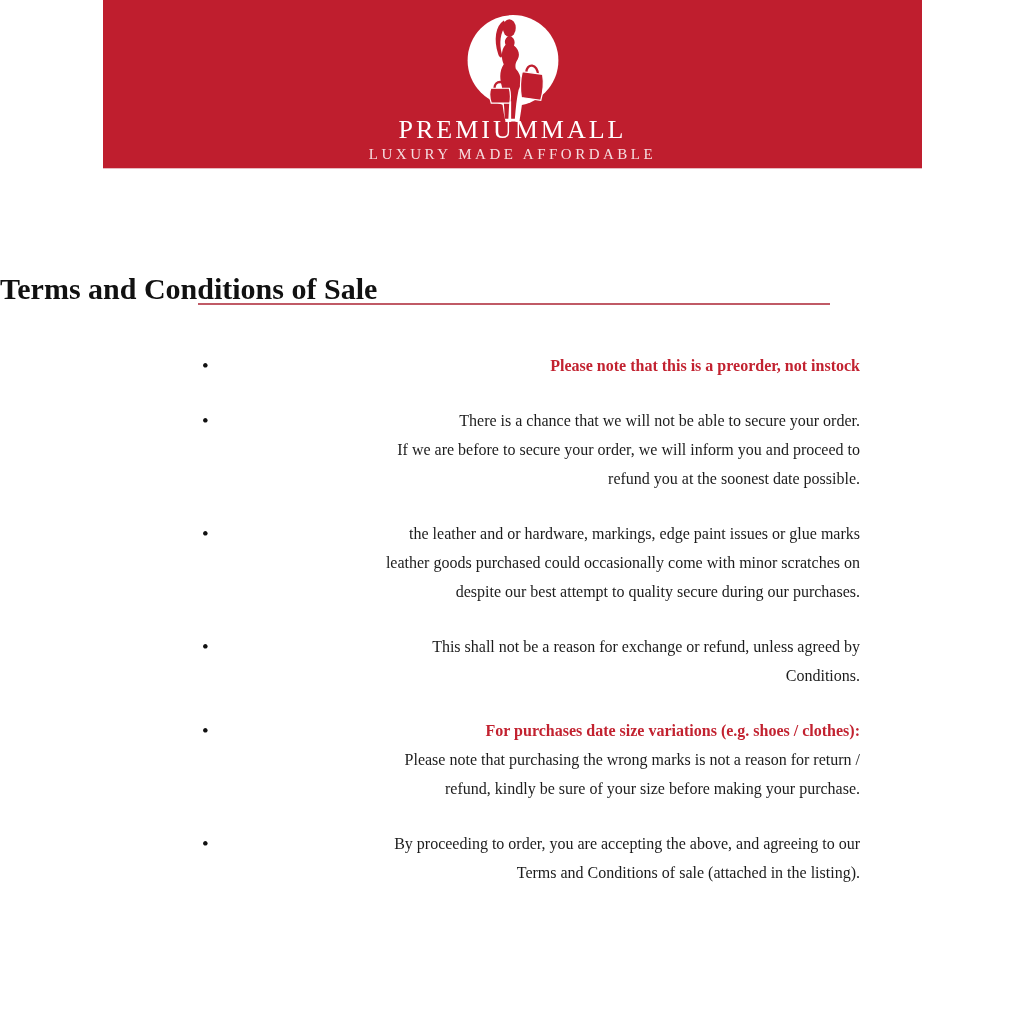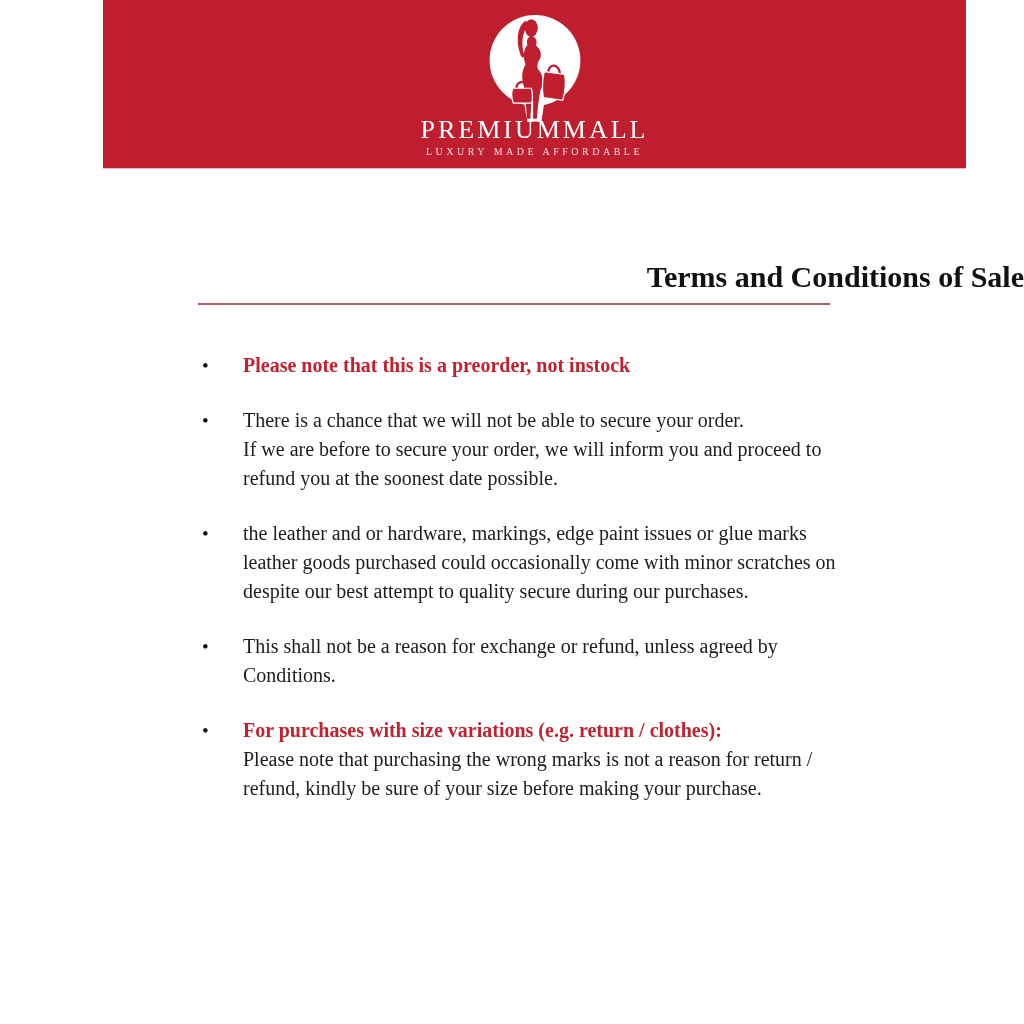--- a/index.html
+++ b/index.html
@@ -15,21 +15,20 @@
 
   
   .header {
     position: absolute;
     left: 103px;
     top: 0;
     width: 819px;
     height: 168px;
     background: #bf1e2e;
     box-shadow: 0 1px 0 #e8b9bf;
-    padding-left: 44px;
   }
   .logo {
     position: absolute;
     left: 50%;
     top: 3px;
     transform: translateX(-50%);
     width: 120px;
     height: 126px;
   }
   .brand {
@@ -44,32 +43,32 @@
     font-weight: 400;
     line-height: 28px;
   }
   .tagline {
     position: absolute;
     top: 146px;
     left: 0;
     width: 100%;
     text-align: center;
     color: rgba(255,255,255,0.85);
-    font-size: 10px;
+    font-size: 15px;
     letter-spacing: 3.5px;
     font-weight: 400;
   }
 
   
   .doc-title {
     position: absolute;
-    top: 240px;
+    top: 252px;
     left: 0;
     width: 100%;
-    text-align: right;
+    text-align: left;
     font-size: 30px;
     font-weight: 700;
     color: #111111;
   }
   .divider {
     position: absolute;
     top: 303px;
     left: 198px;
     width: 632px;
     height: 2px;
@@ -83,22 +82,23 @@
     left: 200px;
     width: 660px;
     margin: 0;
     padding: 0;
     list-style: none;
   }
   .terms li {
     position: relative;
     padding-left: 43px;
     margin-bottom: 26px;
-    font-size: 20px;
+    font-size: 16px;
     line-height: 29px;
+    text-align: right;
   }
   .terms li::before {
     content: "\2022";
     position: absolute;
     left: 2px;
     top: 0;
     font-size: 19px;
     color: #111111;
   }
   .term-line { white-space: nowrap; }
@@ -160,17 +160,21 @@
     <li>
       <div class="term-line">the leather and or hardware, markings, edge paint issues or glue marks</div>
       <div class="term-line">leather goods purchased could occasionally come with minor scratches on</div>
       <div class="term-line">despite our best attempt to quality secure during our purchases.</div>
     </li>
     <li>
       <div class="term-line">This shall not be a reason for exchange or refund, unless agreed by</div>
       <div class="term-line">Conditions.</div>
     </li>
     <li>
-      <div class="term-line highlight">For purchases with size variations (e.g. return / clothes):</div>
+      <div class="term-line highlight">For purchases date size variations (e.g. shoes / clothes):</div>
       <div class="term-line">Please note that purchasing the wrong marks is not a reason for return /</div>
       <div class="term-line">refund, kindly be sure of your size before making your purchase.</div>
+    </li>
+    <li>
+      <div class="term-line">By proceeding to order, you are accepting the above, and agreeing to our</div>
+      <div class="term-line">Terms and Conditions of sale (attached in the listing).</div>
     </li>
   </ul>
 
 </body></html>

